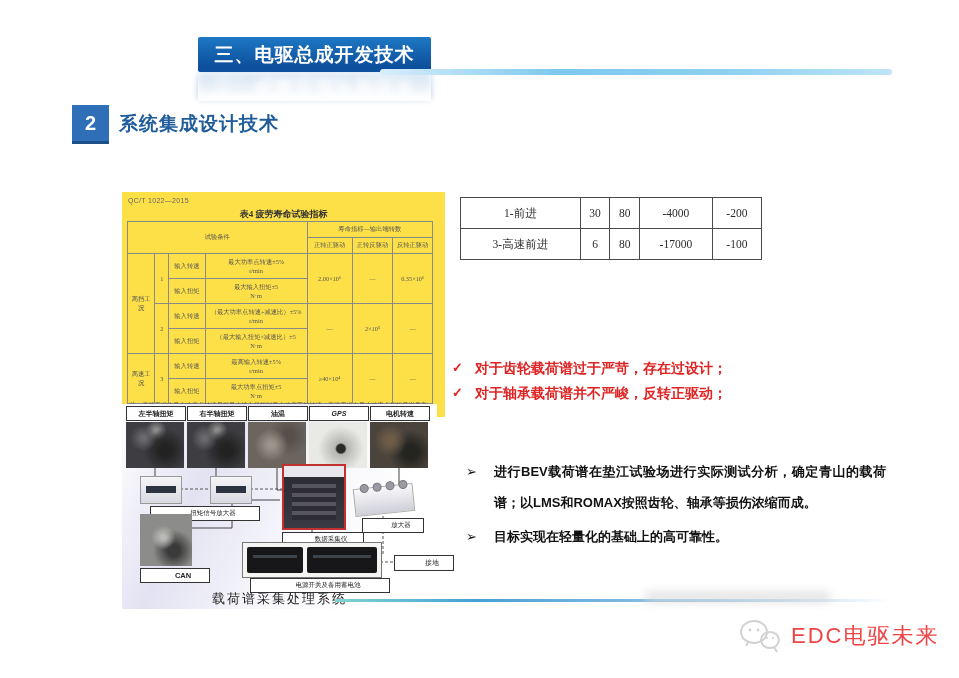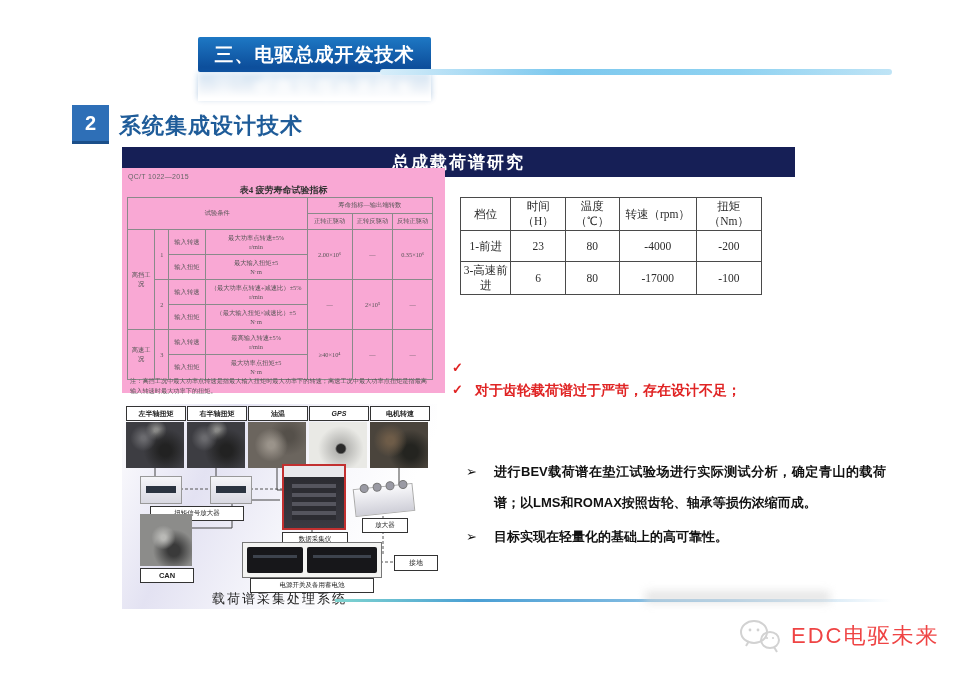--- a/index.html
+++ b/index.html
@@ -17,29 +17,29 @@
     font-weight:bold;font-size:19px;letter-spacing:1px;}
   .reflection-fade{position:absolute;left:198px;top:73px;width:233px;height:28px;
     background:linear-gradient(180deg,rgba(255,255,255,.35),#fff 90%);}
   .cyan-bar{position:absolute;left:380px;top:69px;width:512px;height:6px;border-radius:3px;
     background:linear-gradient(90deg,#d8eefa 0%,#7cc8ee 35%,#8fd2f1 70%,#bfe4f6 100%);}
 
   
   .sec-num{position:absolute;left:72px;top:105px;width:37px;height:36px;background:#2e6fb7;
     border-bottom:3px solid #1b4f8a;color:#fff;font-weight:bold;font-size:20px;
     display:flex;align-items:center;justify-content:center;}
-  .sec-title{position:absolute;left:119px;top:111px;color:#1f5c99;font-weight:bold;font-size:22px;letter-spacing:1px;}
+  .sec-title{position:absolute;left:119px;top:111px;color:#1f5c99;font-weight:bold;font-size:19px;letter-spacing:1px;}
 
   
   .panel-header{position:absolute;left:122px;top:147px;width:673px;height:30px;background:#161f56;
     color:#fff;font-weight:bold;font-size:17px;letter-spacing:2px;
     display:flex;align-items:center;justify-content:center;}
 
   
-  .doc-area{position:absolute;left:122px;top:168px;width:323px;height:225px;background:#f9a8d4;color:#4a4a4a;}
+  .doc-area{position:absolute;left:122px;top:192px;width:323px;height:225px;background:#fde047;color:#4a4a4a;}
   .doc-std{position:absolute;left:6px;top:5px;font-size:7px;color:#666;letter-spacing:.3px;}
   .doc-caption{position:absolute;left:0;top:16px;width:100%;text-align:center;font-size:9px;font-weight:bold;
     color:#333;font-family:"Liberation Serif",serif;}
   .doc-table{position:absolute;left:5px;top:29px;width:306px;border-collapse:collapse;
     font-family:"Liberation Serif",serif;font-size:6.3px;color:#555;filter:blur(.2px);}
   .doc-table td{border:.7px solid #8a8a8a;text-align:center;vertical-align:middle;padding:1px 1px;height:22px;}
   .doc-table .hd{height:13px;}
   .doc-table .desc{white-space:pre-line;line-height:1.5;}
   .doc-note{position:absolute;left:8px;top:208px;width:300px;font-size:6.2px;line-height:1.6;color:#555;
     font-family:"Liberation Serif",serif;}
@@ -71,21 +71,21 @@
     radial-gradient(circle at 52% 18%,#8a8a88 4%,transparent 22%),#3d3d42;}
   .photo-mid{background:radial-gradient(circle at 40% 50%,#9a938a 8%,transparent 40%),
     radial-gradient(circle at 70% 30%,#55504a 10%,transparent 38%),#6b655e;}
   .photo-gps{background:radial-gradient(circle at 55% 58%,#2a2a2a 10%,#b5b5b2 14%,#e9e9e5 55%),#dfe0dc;}
   .photo-brown{background:radial-gradient(circle at 35% 40%,#6e5c48 8%,transparent 36%),
     radial-gradient(circle at 70% 65%,#242420 14%,transparent 44%),#4a443c;}
   .amp{position:absolute;top:72px;width:40px;height:26px;border:1px solid #999;
     background:linear-gradient(180deg,#f5f5f8,#d9d9e2);}
   .amp::after{content:"";position:absolute;left:5px;top:9px;width:30px;height:7px;background:#2b3440;}
   .tag{position:absolute;background:#fff;border:1px solid #333;display:flex;align-items:center;
-    justify-content:center;font-size:6.5px;color:#222;}
+    justify-content:center;font-size:6.5px;color:#222;padding-left:16px;}
   .daq{position:absolute;left:160px;top:60px;width:60px;height:62px;border:2px solid #c23030;
     background:linear-gradient(180deg,#e8e8ec 0%,#e8e8ec 18%,#2c2c32 18%,#3a3a42 100%);}
   .daq::after{content:"";position:absolute;left:8px;top:18px;width:44px;height:36px;
     background:repeating-linear-gradient(180deg,#55555e 0 4px,#2c2c32 4px 9px);}
   .rdev{position:absolute;left:232px;top:82px;width:58px;height:26px;border:1px solid #aaa;
     background:linear-gradient(180deg,#fafafc,#cfcfd8);transform:rotate(-6deg);}
   .rdev .knob{position:absolute;top:-5px;width:7px;height:7px;border-radius:50%;background:#9a9aa4;border:1px solid #777;}
   .can-photo{position:absolute;left:18px;top:110px;width:52px;height:52px;
     background:radial-gradient(circle at 45% 45%,#b9b9b6 6%,transparent 30%),
     radial-gradient(circle at 65% 70%,#3a3a3a 12%,transparent 42%),#8c8c8a;}
@@ -117,21 +117,20 @@
   </div>
   <div class="banner-reflection">
     <span>三、电驱总成开发技术</span>
   </div>
   <div class="reflection-fade"></div>
   <div class="cyan-bar"></div>
 
   <div class="sec-num">2</div>
   <div class="sec-title">系统集成设计技术</div>
 
-  <div class="panel-header">总成载荷谱研究</div>
 
   <div class="doc-area">
     <div class="doc-std">QC/T 1022—2015</div>
     <div class="doc-caption">表4  疲劳寿命试验指标</div>
     <table class="doc-table">
       <tbody>
           <tr>
         <td class="hd" colspan="4" rowspan="2">试验条件</td>
         <td class="hd" colspan="3">寿命指标—输出端转数</td>
       </tr>
@@ -184,51 +183,45 @@
         <td class="desc">最大功率点扭矩±5
 N·m</td>
       </tr>
     </tbody>
       </table>
     <div class="doc-note">注：高挡工况中最大功率点转速是指最大输入扭矩时最大功率下的转速；高速工况中最大功率点扭矩是指最高输入转速时最大功率下的扭矩。</div>
   </div>
 
   <table class="load-table">
     <tbody>
-        <tr>
-      <td style="width:52px">档位</td>
-      <td style="width:54px">时间（H）</td>
-      <td style="width:53px">温度（℃）</td>
-      <td style="width:78px">转速（rpm）</td>
-      <td style="width:65px">扭矩（Nm）</td>
-    </tr>
     <tr>
       <td>1-前进</td>
-      <td>23</td>
+      <td>30</td>
       <td>80</td>
       <td>-4000</td>
       <td>-200</td>
     </tr>
     <tr>
       <td>3-高速前进</td>
       <td>6</td>
       <td>80</td>
       <td>-17000</td>
       <td>-100</td>
     </tr>
   </tbody>
     </table>
 
   <div class="findings">
     <div class="finding">
       <span class="check">✓</span>
+      <span>对于齿轮载荷谱过于严苛，存在过设计；</span>
     </div>
     <div class="finding">
       <span class="check">✓</span>
-      <span>对于齿轮载荷谱过于严苛，存在设计不足；</span>
+      <span>对于轴承载荷谱并不严峻，反转正驱动；</span>
     </div>
   </div>
 
   <div class="bullets">
     <div class="bullet">
       <span class="marker">➢</span>
       <span class="btxt">进行BEV载荷谱在垫江试验场进行实际测试分析，确定青山的载荷谱；以LMS和ROMAX按照齿轮、轴承等损伤浓缩而成。</span>
     </div>
     <div class="bullet">
       <span class="marker">➢</span>

